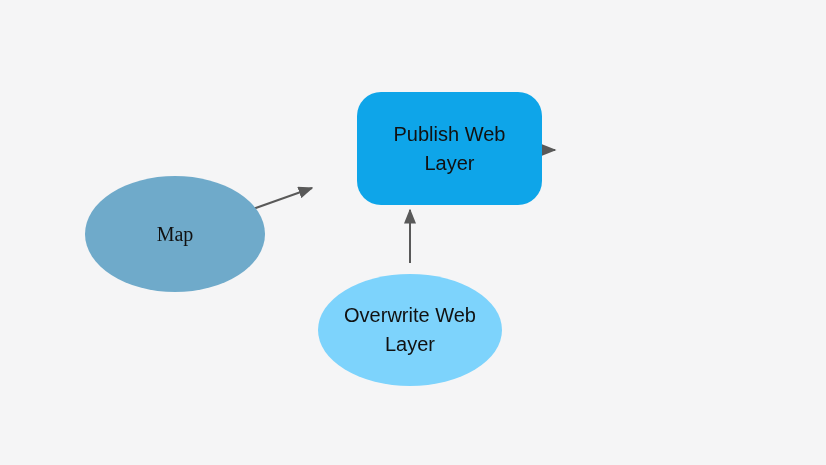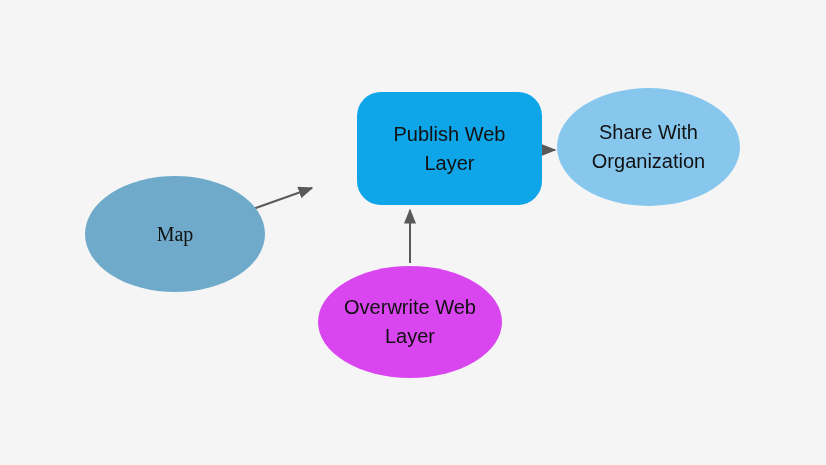--- a/index.html
+++ b/index.html
@@ -59,24 +59,24 @@
   .node-share {
     left: 557px;
     top: 88px;
     width: 183px;
     height: 118px;
     background: #87c7ee;
   }
   .node-share .label { width: 140px; }
   .node-overwrite {
     left: 318px;
-    top: 266px;
+    top: 274px;
     width: 184px;
     height: 112px;
-    background: #d946ef;
+    background: #7dd3fc;
   }
   .node-overwrite .label { width: 160px; }
 </style>
 </head>
 <body>
 
 <div class="canvas">
 
   <svg class="edges" viewBox="0 0 826 465" xmlns="http://www.w3.org/2000/svg">
     <defs>
@@ -90,21 +90,18 @@
   </svg>
 
   <div class="node ellipse node-map">
     <span class="label">Map</span>
   </div>
 
   <div class="node node-publish">
     <span class="label">Publish Web Layer</span>
   </div>
 
-  <div class="node ellipse node-share">
-    <span class="label">Share With Organization</span>
-  </div>
 
   <div class="node ellipse node-overwrite">
     <span class="label">Overwrite Web Layer</span>
   </div>
 
 </div>
 
 </body></html>

